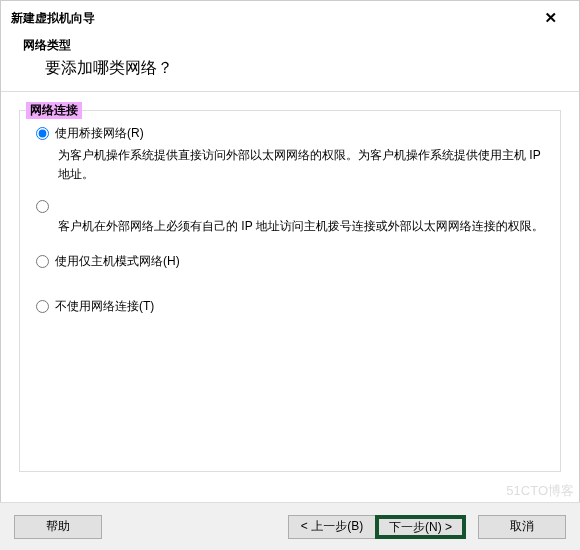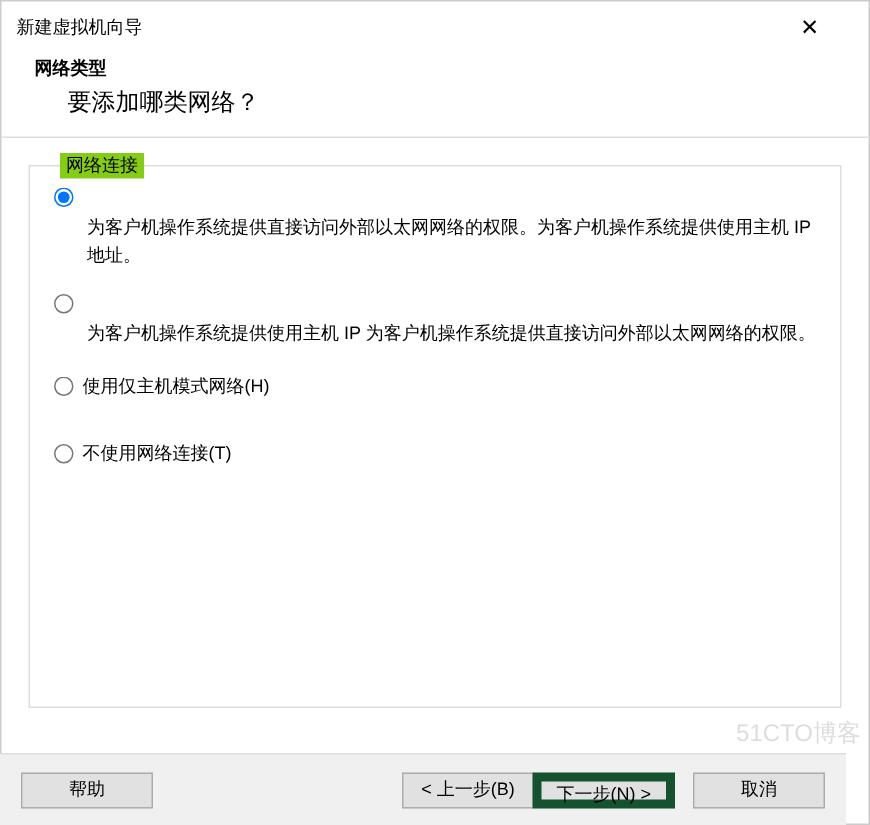--- a/index.html
+++ b/index.html
@@ -11,22 +11,23 @@
     color: #000;
     width: 580px;
     height: 550px;
     overflow: hidden;
     border: 1px solid #ccc;
   }
   .titlebar {
     display: flex;
     align-items: center;
     justify-content: space-between;
-    padding: 6px 25px 2px 10px;
+    padding: 6px 14px 2px 10px;
     height: 30px;
+    font-weight: bold;
   }
   .titlebar .title { font-size: 12px; }
   .titlebar .close {
     font-size: 15px;
     font-family: Arial, sans-serif;
     cursor: default;
     padding: 2px 8px;
   }
   .header {
     padding: 6px 0 12px 22px;
@@ -46,24 +47,25 @@
   }
   .groupbox {
     position: relative;
     border: 1px solid #ddd;
     padding: 14px 16px 18px 16px;
     height: 362px;
   }
   .groupbox .legend {
     position: absolute;
     top: -9px;
-    left: 20px;
-    background: #84cc16;
+    left: 6px;
+    background: #f0abfc;
     padding: 0 4px;
     font-size: 12px;
+    font-weight: bold;
   }
   .option {
     margin-bottom: 16px;
   }
   .opt-row {
     display: flex;
     align-items: center;
   }
   .opt-row input[type=radio] {
     margin: 0 6px 0 0;
@@ -76,21 +78,21 @@
   .opt-desc {
     font-size: 12px;
     margin: 4px 0 0 22px;
     line-height: 1.6;
   }
   .option.spaced { margin-top: 28px; margin-bottom: 0; }
   .footer {
     position: absolute;
     bottom: 0;
     left: 0;
-    right: 16px;
+    right: 0;
     height: 48px;
     border-top: 1px solid #ddd;
     background: #f0f0f0;
     display: flex;
     align-items: center;
     padding: 0 14px;
   }
   .footer .spacer { flex: 1; }
   .btn {
     height: 24px;
@@ -99,30 +101,30 @@
     font-family: inherit;
     background: #e1e1e1;
     border: 1px solid #adadad;
     padding: 0 10px;
     margin-left: 0;
     cursor: default;
   }
   .btn.help { min-width: 88px; }
   .btn.back { margin-left: 0; }
   .btn.next {
-    border: 6px solid #14532d;
+    border: 4px solid #14532d;
     margin-left: -1px;
   }
   .btn.cancel { margin-left: 12px; }
   .btn-group { display: flex; align-items: center; }
   .watermark {
     position: absolute;
     right: 6px;
     bottom: 50px;
-    font-size: 16px;
+    font-size: 13px;
     color: #ddd;
     pointer-events: none;
     text-align: center;
   }
 </style>
 </head>
 <body>
 
 <div class="titlebar">
   <span class="title">新建虚拟机向导</span>
@@ -134,29 +136,30 @@
   <div class="sub">要添加哪类网络？</div>
 </div>
 
 <div class="content">
   <div class="groupbox">
     <span class="legend">网络连接</span>
 
     <div class="option">
       <div class="opt-row">
         <input type="radio" name="net" checked="" style="">
+        <label>使用桥接网络(R)</label>
       </div>
       <div class="opt-desc">为客户机操作系统提供直接访问外部以太网网络的权限。为客户机操作系统提供使用主机 IP 地址。</div>
     </div>
 
     <div class="option">
       <div class="opt-row">
         <input type="radio" name="net" style="">
       </div>
-      <div class="opt-desc">为客户机操作系统提供使用主机 IP 为客户机操作系统提供直接访问外部以太网网络的权限。</div>
+      <div class="opt-desc">客户机在外部网络上必须有自己的 IP 地址访问主机拨号连接或外部以太网网络连接的权限。</div>
     </div>
 
     <div class="option">
       <div class="opt-row">
         <input type="radio" name="net" style="">
         <label>使用仅主机模式网络(H)</label>
       </div>
     </div>
 
     <div class="option spaced">

